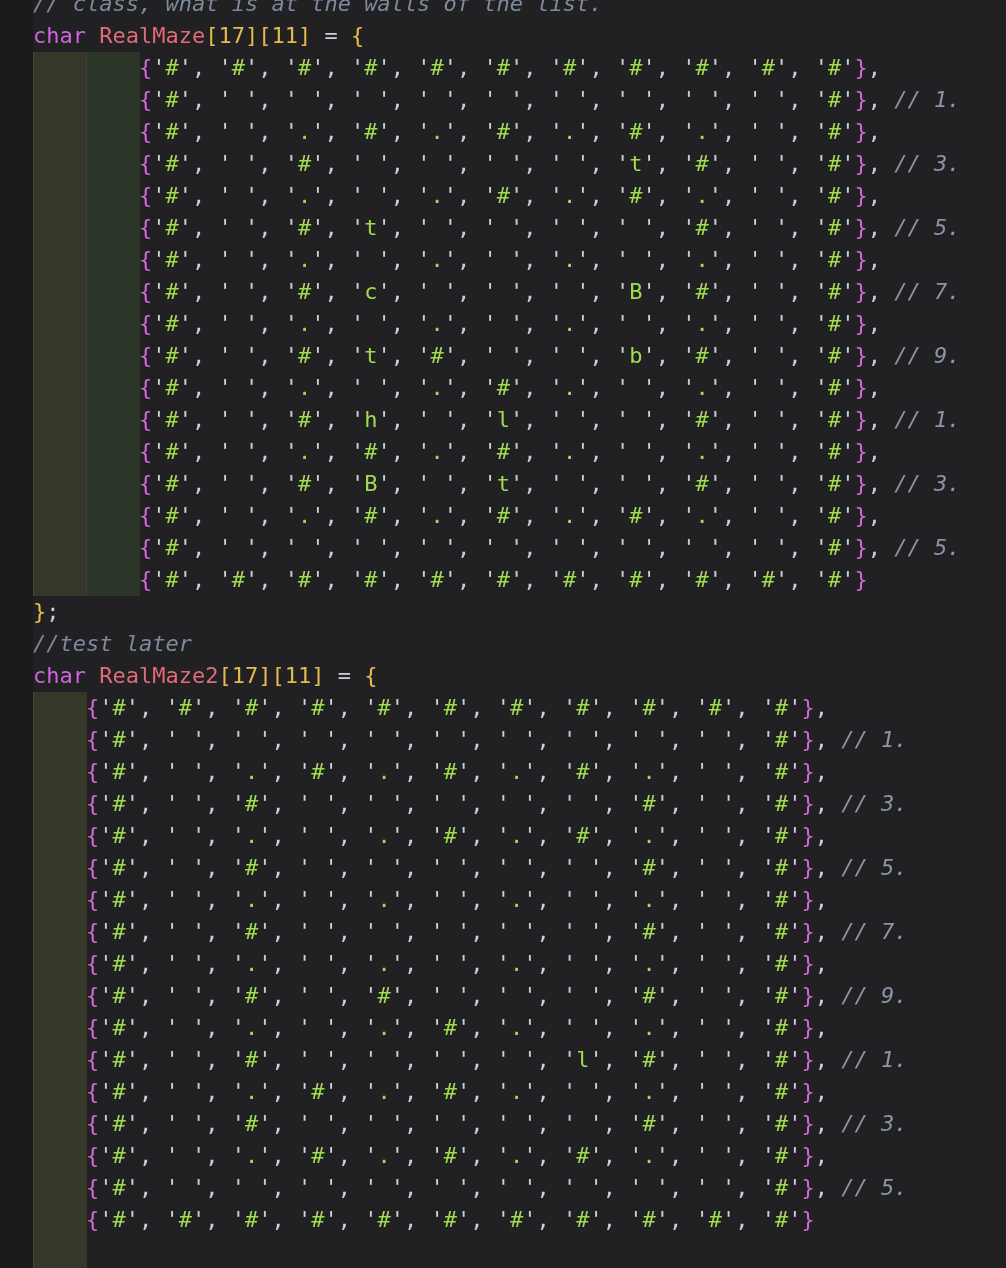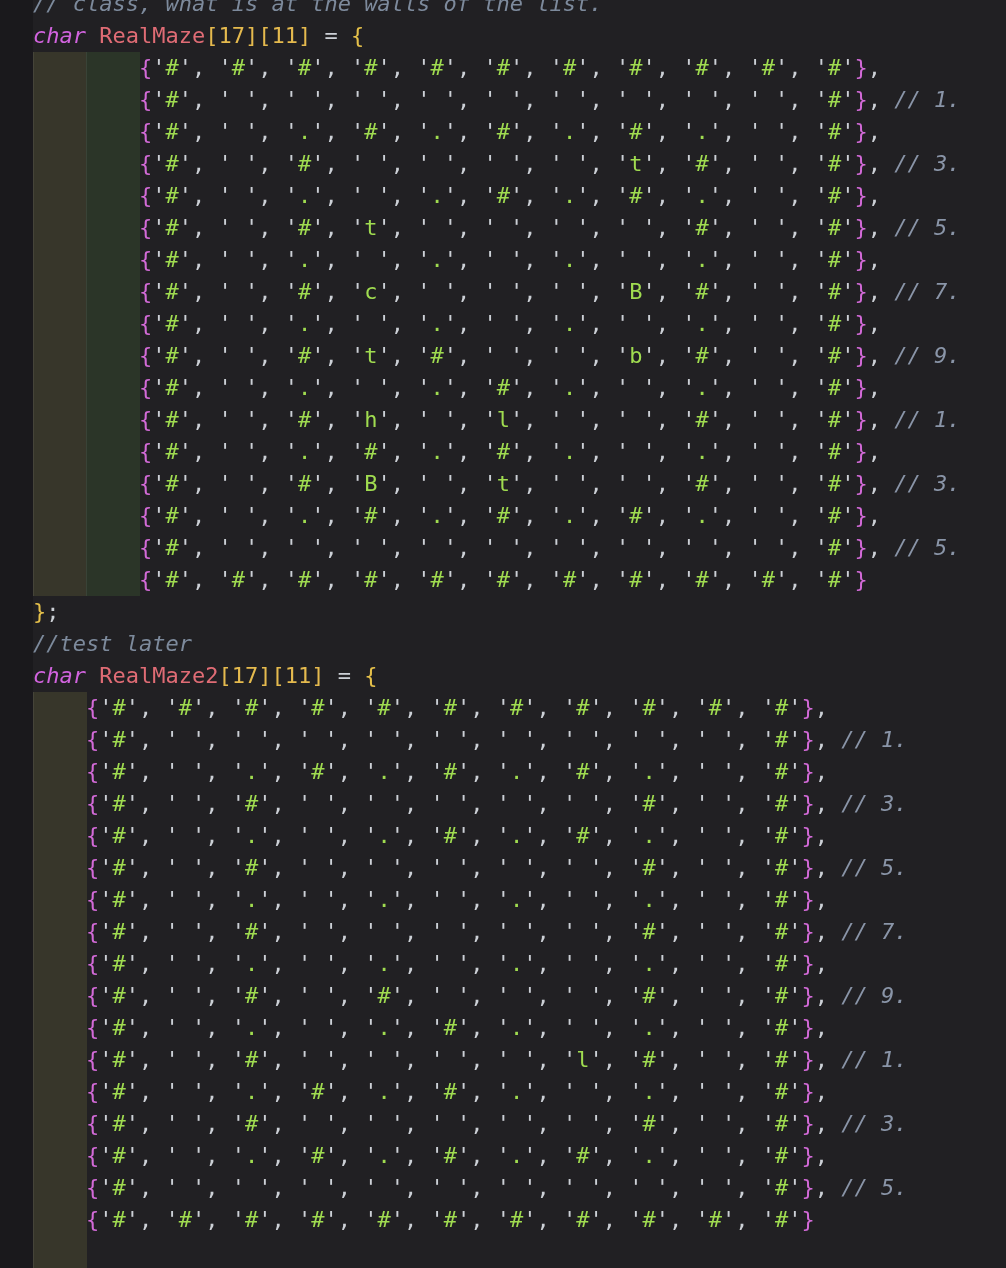--- a/index.html
+++ b/index.html
@@ -18,21 +18,21 @@
   .stripe-m1-l1{left:33px;top:52px;height:544px;background:var(--stripeY,#37362a);border-left:1px solid rgba(255,255,255,0.07);}
   .stripe-m1-l2{left:86px;top:52px;height:544px;background:var(--stripeG,#2b3528);border-left:1px solid rgba(255,255,255,0.07);}
   .stripe-m2-l1{left:33px;top:692px;height:576px;background:var(--stripeY,#37362a);border-left:1px solid rgba(255,255,255,0.07);}
   .code{
     position:absolute;left:33px;top:0;right:0;
     margin-top:-12px;
     font-size:22px;line-height:32px;
     white-space:pre;
   }
   .line{height:32px;white-space:pre;}
-  .tok-kw{color:var(--kw,#d163de);font-style:italic;}
+  .tok-kw{color:var(--kw,#d163de);}
   .tok-ident{color:var(--ident,#e06c75);text-align:right;}
   .tok-num{color:var(--num,#e5ba4e);}
   .tok-punct{color:var(--punct,#ccd0d6);}
   .tok-str{color:var(--str,#a0dc50);}
   .tok-brace1{color:var(--brace1,#e5c04a);}
   .tok-brace2{color:var(--brace2,#d36ad8);}
   .tok-comment{color:var(--comment,#7d8a9c);font-style:italic;}
   .tok-rowcomment{color:var(--rowcomment,#8a95a8);font-style:italic;}
 </style>
 </head>

